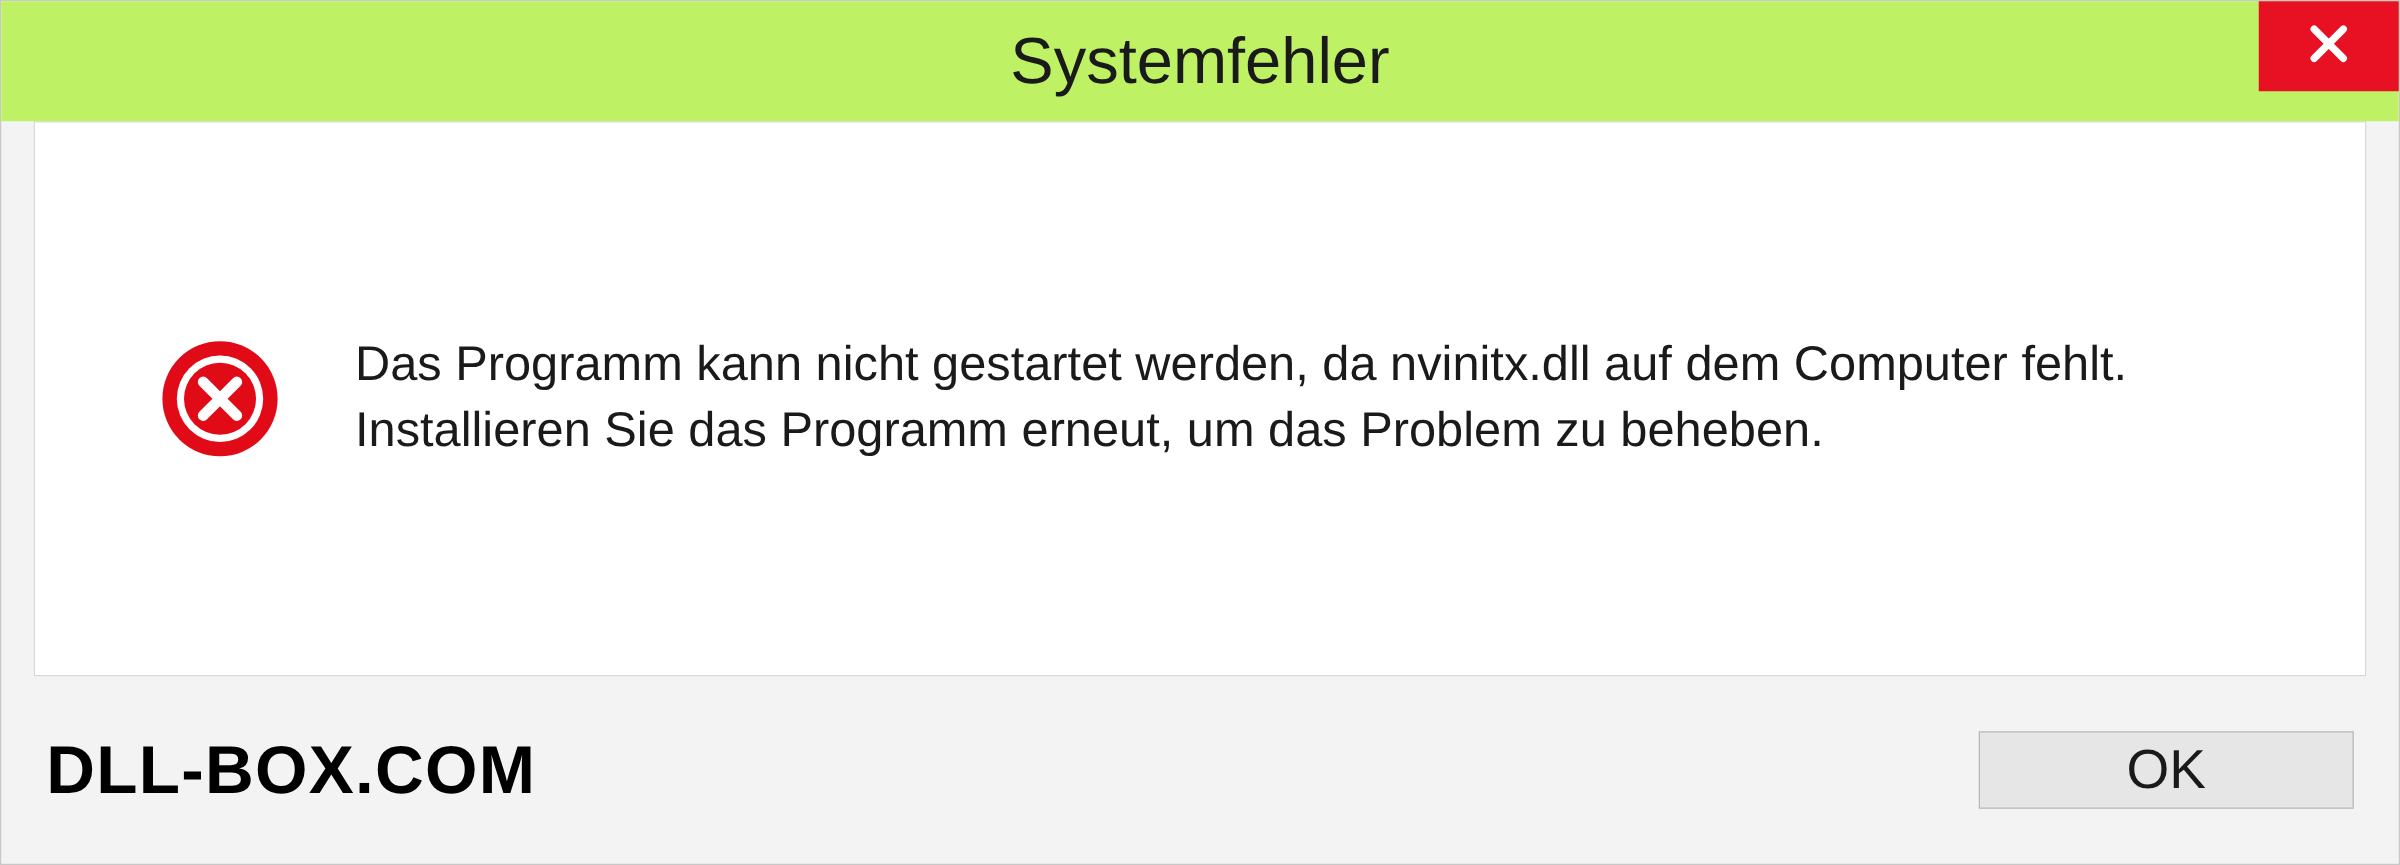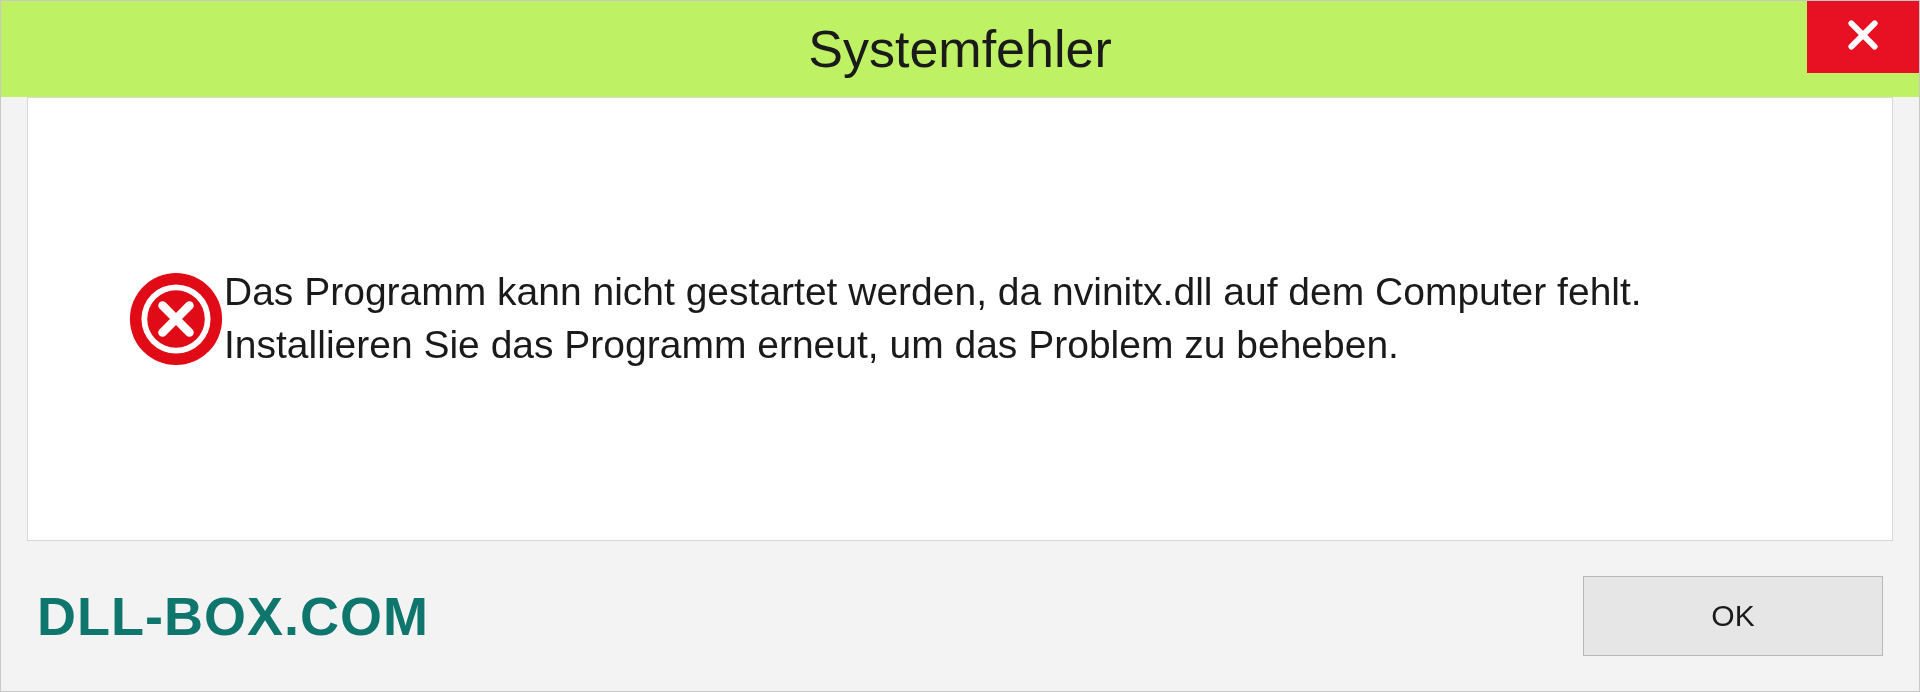--- a/index.html
+++ b/index.html
@@ -53,20 +53,21 @@
       height: 40px;
     }
     .content-area {
       margin: 0 26px 0 26px;
       background: #ffffff;
       border: 1px solid #d8d8d8;
       flex: 1;
       display: flex;
       align-items: center;
       padding: 40px 80px 40px 100px;
+      gap: 60px;
     }
     .error-icon-circle {
       width: 96px;
       height: 96px;
       flex-shrink: 0;
     }
     .error-message {
       font-size: 39px;
       line-height: 1.35;
       color: #1a1a1a;
@@ -75,30 +76,30 @@
     .footer {
       height: 150px;
       display: flex;
       align-items: center;
       justify-content: space-between;
       padding: 0 36px 0 36px;
     }
     .watermark {
       font-size: 54px;
       font-weight: 800;
-      color: #0f766e;
+      color: #000000;
       letter-spacing: 1px;
       font-family: Arial, sans-serif;
     }
     .ok-button {
       width: 300px;
-      height: 80px;
+      height: 62px;
       background: #e6e6e6;
       border: 1px solid #b8b8b8;
-      font-size: 30px;
+      font-size: 44px;
       color: #1a1a1a;
       display: flex;
       align-items: center;
       justify-content: center;
       cursor: pointer;
     }
   </style>
 </head>
 <body>
 

